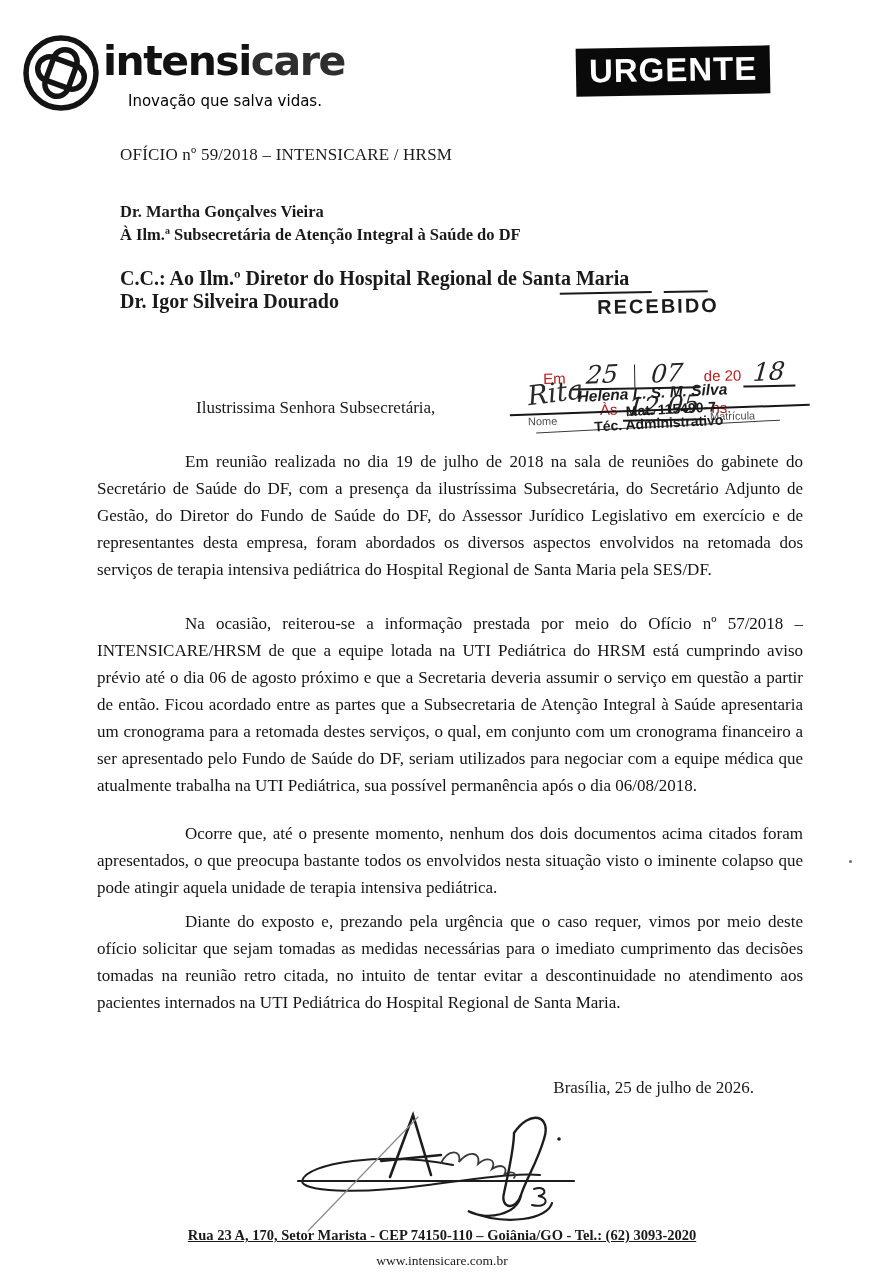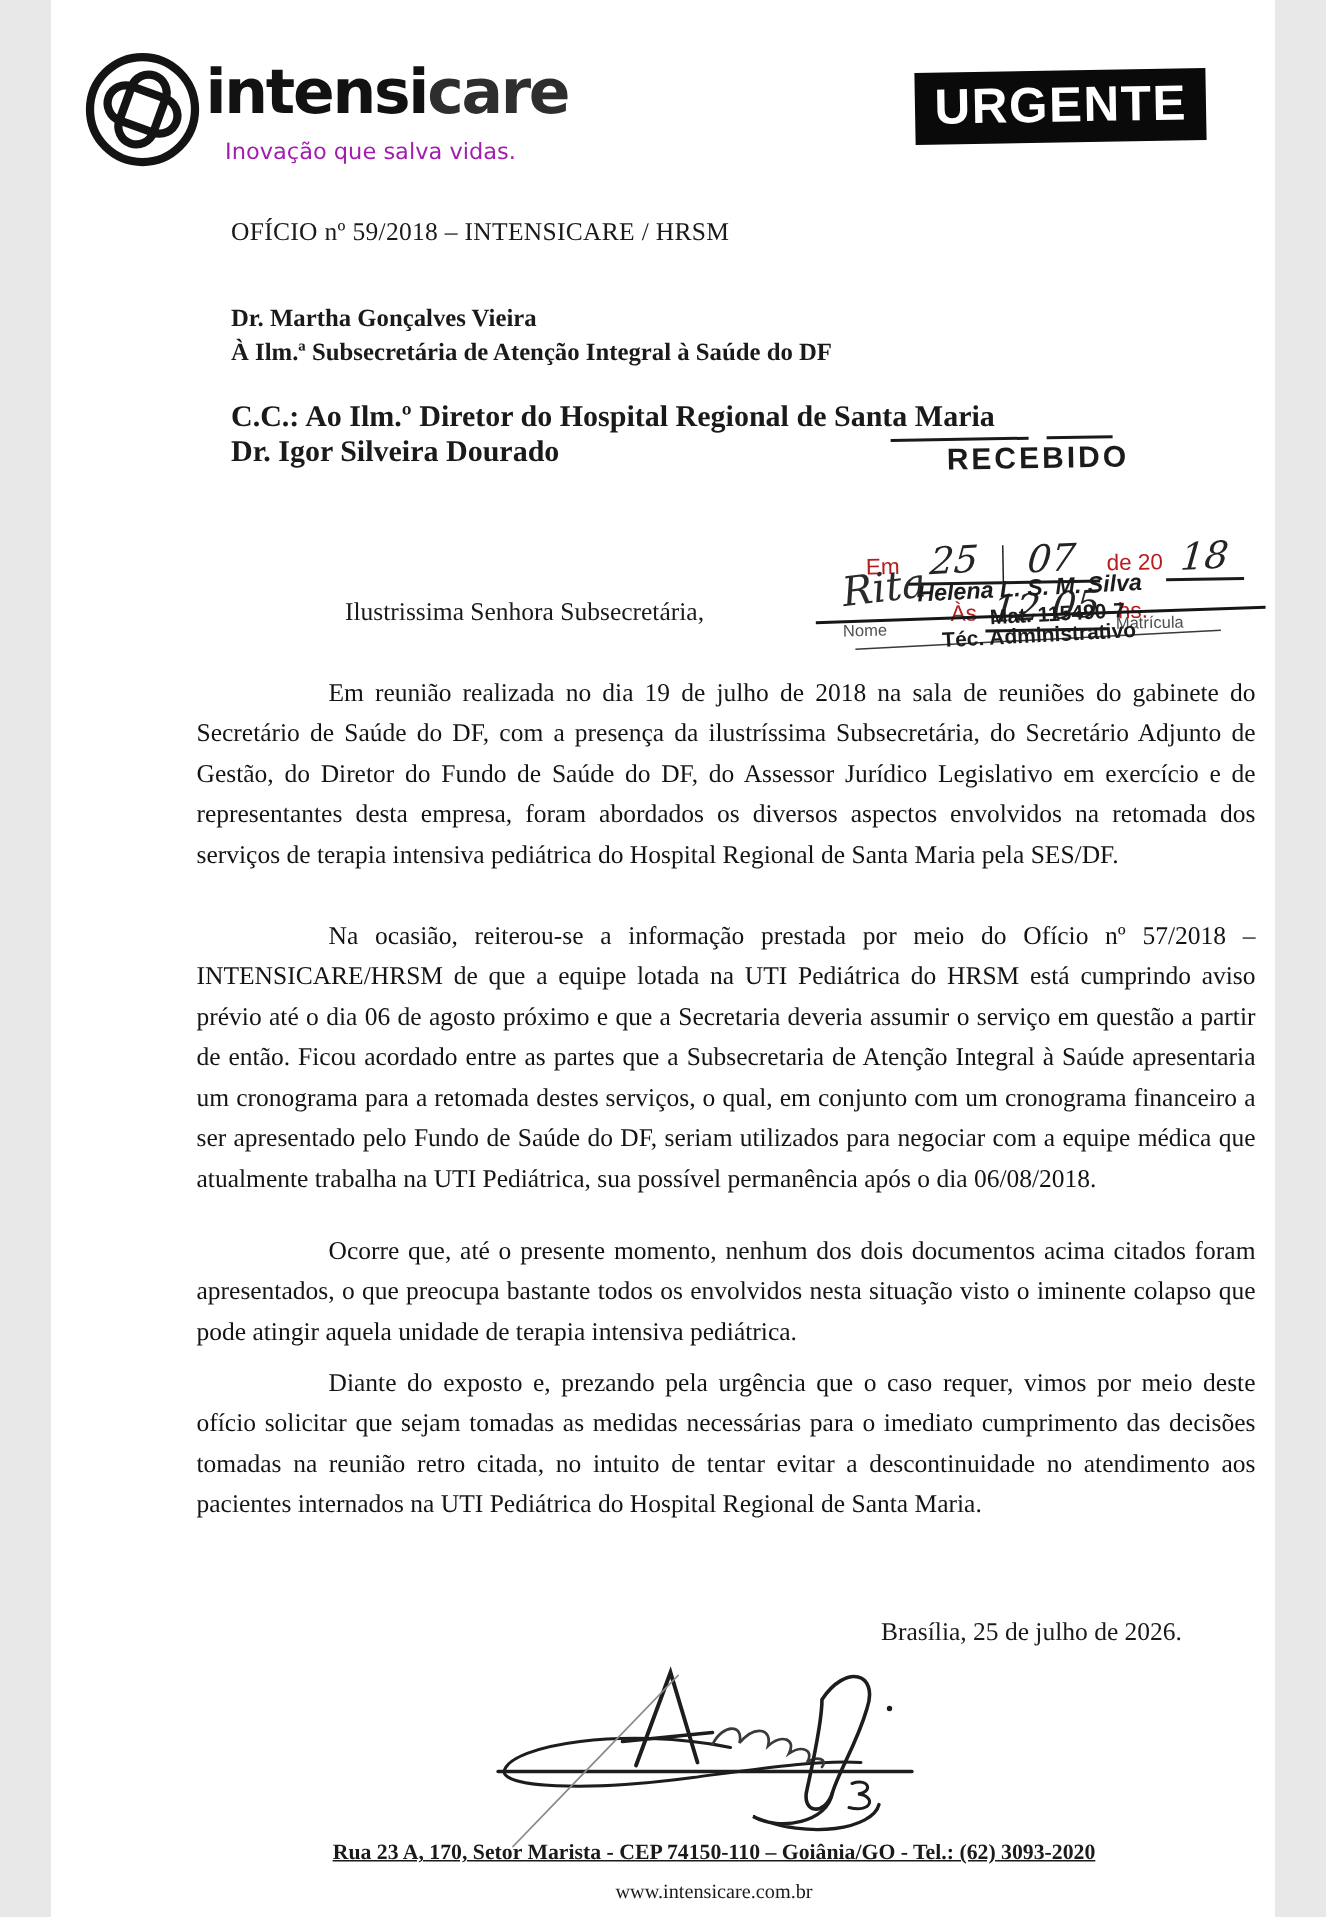--- a/index.html
+++ b/index.html
@@ -1,29 +1,29 @@
 <!DOCTYPE html>
 <html><head>
 <meta charset="utf-8">
 <style>
   html,body{margin:0;padding:0;background:#e8e8e8;}
   .page{
-    position:relative;width:816px;height:1278px;background:#ffffff;
+    position:relative;width:884px;height:1278px;background:#ffffff;
     margin:0 auto;overflow:hidden;
     font-family:"Liberation Serif", serif;color:#1a1a1a;
   }
   .abs{position:absolute;}
 
   
   .logo-mark{left:20px;top:32px;width:82px;height:82px;}
   .brand{left:103px;top:34px;font-family:"DejaVu Sans", sans-serif;font-weight:bold;
          font-size:41px;letter-spacing:-1.5px;line-height:54px;white-space:nowrap;}
   .brand .b1{color:#121212;}
   .brand .b2{color:#2e2e2e;}
-  .tagline{left:116px;top:92px;font-family:"DejaVu Sans", sans-serif;font-size:15px;color:#a21caf;}
+  .tagline{left:128px;top:92px;font-family:"DejaVu Sans", sans-serif;font-size:15px;color:#000000;}
 
   .urgent{
     left:576px;top:47px;background:#0a0a0a;color:#ffffff;
     font-family:"Liberation Sans", sans-serif;font-weight:bold;
     font-size:33px;letter-spacing:1px;padding:5px 13px 7px 13px;
     transform:rotate(-1deg);line-height:1.1;
   }
 
   
   .reference{left:120px;top:145px;font-size:17px;letter-spacing:.2px;}

